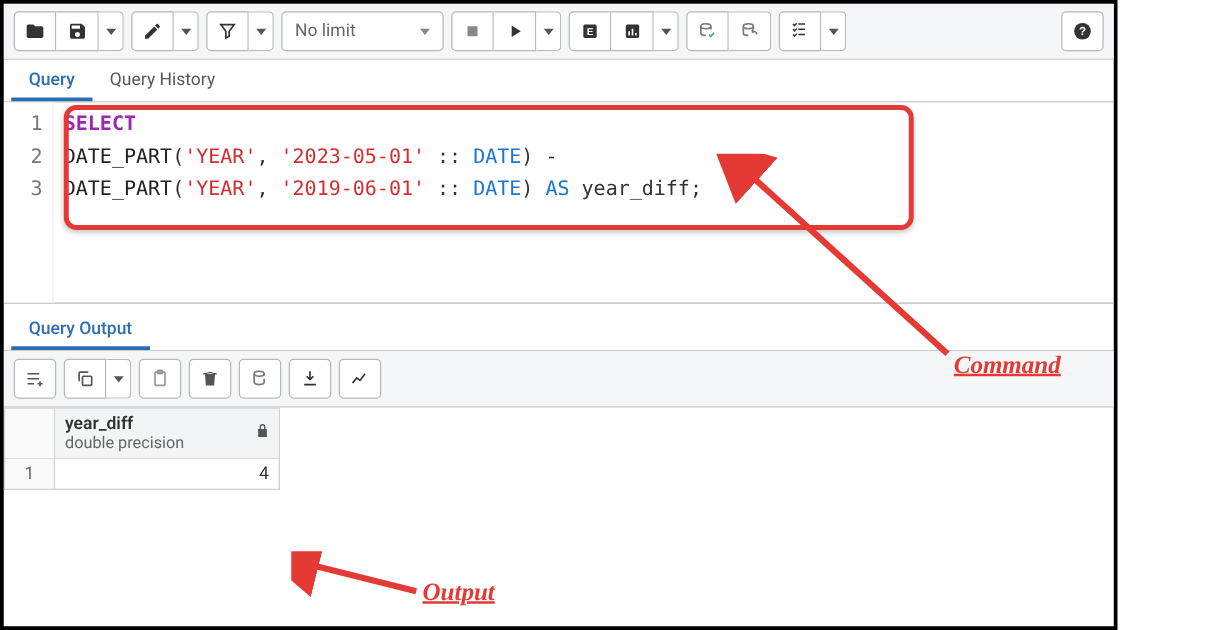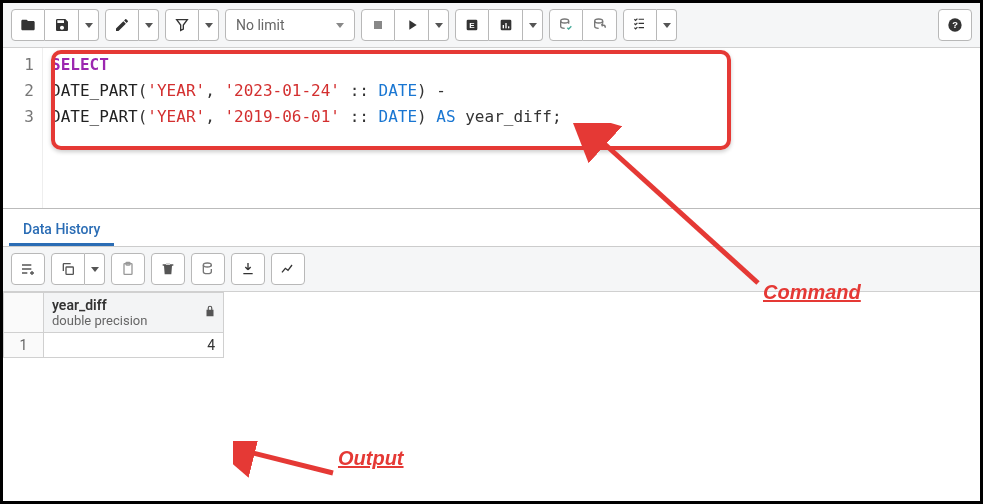--- a/index.html
+++ b/index.html
@@ -1,17 +1,17 @@
 <!DOCTYPE html>
 <html><head>
 <meta charset="utf-8">
 <style>
 * { box-sizing: border-box; margin: 0; padding: 0; }
 body { font-family: -apple-system, BlinkMacSystemFont, "Segoe UI", Roboto, sans-serif; font-size: 14px; color: #333; background: #fff; }
-.frame { border: 3px solid #000; width: 983px; height: 504px; position: relative; overflow: hidden; background: #fff; }
+.frame { border: 3px solid #000; width: 894px; height: 504px; position: relative; overflow: hidden; background: #fff; }
 
 .toolbar { display: flex; align-items: center; gap: 6px; padding: 6px 8px; background: #f5f6f7; border-bottom: 1px solid #d0d0d0; }
 .btn-group { display: flex; }
 .btn { display: inline-flex; align-items: center; justify-content: center; min-width: 34px; height: 32px; padding: 0 7px; background: #fff; border: 1px solid #b8b8b8; cursor: pointer; color: #333; }
 .btn-group .btn { border-radius: 0; }
 .btn-group .btn:first-child { border-top-left-radius: 4px; border-bottom-left-radius: 4px; }
 .btn-group .btn:last-child { border-top-right-radius: 4px; border-bottom-right-radius: 4px; }
 .btn-group .btn + .btn { border-left: none; }
 .btn.single { border-radius: 4px; }
 .btn svg { width: 16px; height: 16px; }
@@ -30,21 +30,21 @@
 .kw { color: #9c27b0; font-weight: bold; }
 .fn { color: #222; margin-top: 32px; }
 .str { color: #d32f2f; }
 .op { color: #333; }
 .cast { color: #1976d2; }
 .as { color: #1976d2; margin-top: 12px; }
 .ident { color: #333; }
 
 .highlight-box { position: absolute; border: 4px solid #e53935; border-radius: 10px; pointer-events: none; top: 2px; left: 48px; width: 680px; height: 100px; box-shadow: 0 2px 4px rgba(0,0,0,0.2); }
 
-.annotation { position: absolute; color: #e53935; font-weight: bold; font-style: italic; text-decoration: underline; font-size: 20px; font-family: Liberation Sans, sans-serif; }
+.annotation { position: absolute; color: #e53935; font-weight: bold; font-style: italic; text-decoration: underline; font-size: 20px; font-family: Liberation Serif, serif; }
 .arrow { position: absolute; pointer-events: none; }
 
 .out-tabs { display: flex; border-bottom: 1px solid #ccc; padding-left: 6px; margin-top: 4px; }
 
 .out-toolbar { display: flex; align-items: center; gap: 6px; padding: 6px 8px; background: #f5f6f7; border-bottom: 1px solid #d0d0d0; }
 
 .grid { border-collapse: collapse; font-size: 14px; }
 .grid th, .grid td { border: 1px solid #d0d0d0; padding: 4px 8px; text-align: left; }
 .grid th { background: #f3f4f5; font-weight: 600; position: relative; }
 .grid th .sub { font-weight: 400; color: #666; display: block; font-size: 13px; }
@@ -172,39 +172,43 @@
     </div>
 
     <button class="btn single" style="margin-left:auto;">
       <svg viewBox="0 0 24 24" fill="#333">
           <circle cx="12" cy="12" r="10"></circle>
           <text x="12" y="17" font-size="14" fill="#fff" text-anchor="middle" font-family="sans-serif" font-weight="bold">?</text>
         </svg>
     </button>
   </div>
 
+  <div class="tabs">
+    <div class="tab active">Query</div>
+    <div class="tab">Query History</div>
+  </div>
 
   <div class="editor">
     <div class="gutter">
       <div>1</div>
       <div>2</div>
       <div>3</div>
     </div>
     <div class="code">
 <pre><span class="kw">SELECT</span>
-<span class="fn">DATE_PART</span><span>(</span><span class="str">'YEAR'</span><span>, </span><span class="str">'2023-01-24'</span><span> :: </span><span class="cast">DATE</span><span>)</span><span class="op"> -</span>
+<span class="fn">DATE_PART</span><span>(</span><span class="str">'YEAR'</span><span>, </span><span class="str">'2023-05-01'</span><span> :: </span><span class="cast">DATE</span><span>)</span><span class="op"> -</span>
 <span class="fn">DATE_PART</span><span>(</span><span class="str">'YEAR'</span><span>, </span><span class="str">'2019-06-01'</span><span> :: </span><span class="cast">DATE</span><span>)</span><span class="as"> AS </span><span class="ident">year_diff</span><span>;</span></pre>
     </div>
     <div class="highlight-box"></div>
   </div>
 
   <div class="divider-h"></div>
 
   <div class="out-tabs">
-    <div class="tab active">Data History</div>
+    <div class="tab active">Query Output</div>
   </div>
 
   <div class="out-toolbar">
     <button class="btn single">
       <svg viewBox="0 0 24 24" fill="none" stroke="#555" stroke-width="2">
           <path d="M3 6h14M3 12h14M3 18h8M18 15v6M15 18h6"></path>
         </svg>
     </button>
     <div class="btn-group">
       <button class="btn">
@@ -281,15 +285,15 @@
   <div class="annotation" style="left:760px; top:278px;">Command</div>
 
   <svg class="arrow" style="left:230px; top:438px;" width="110" height="40">
     <defs>
         <marker id="ah2" markerWidth="10" markerHeight="10" refX="2" refY="5" orient="auto">
           <path d="M0,0 L10,5 L0,10 z" fill="#e53935"></path>
         </marker>
       </defs>
     <line x1="100" y1="32" x2="12" y2="10" stroke="#e53935" stroke-width="5" marker-end="url(#ah2)"></line>
   </svg>
-  <div class="annotation" style="left:335px; top:444px;">Output</div>
+  <div class="annotation" style="left:335px; top:460px;">Output</div>
 
 </div>
 
 </body></html>

